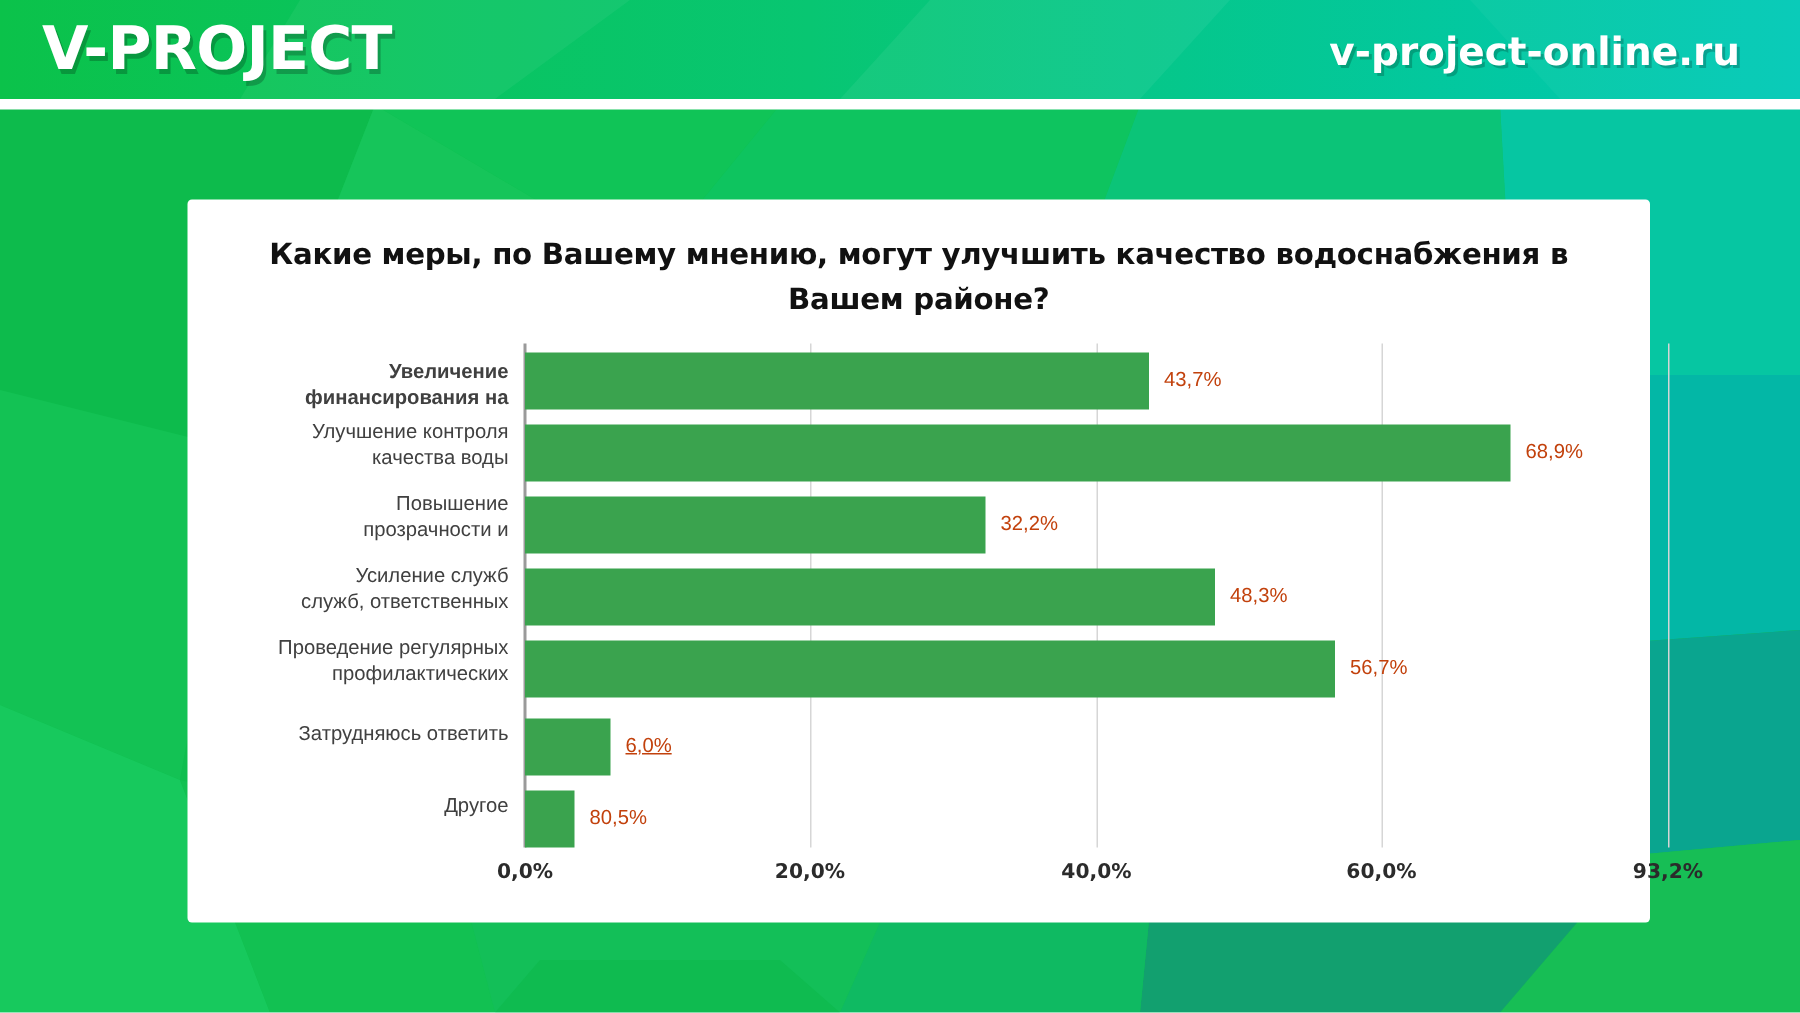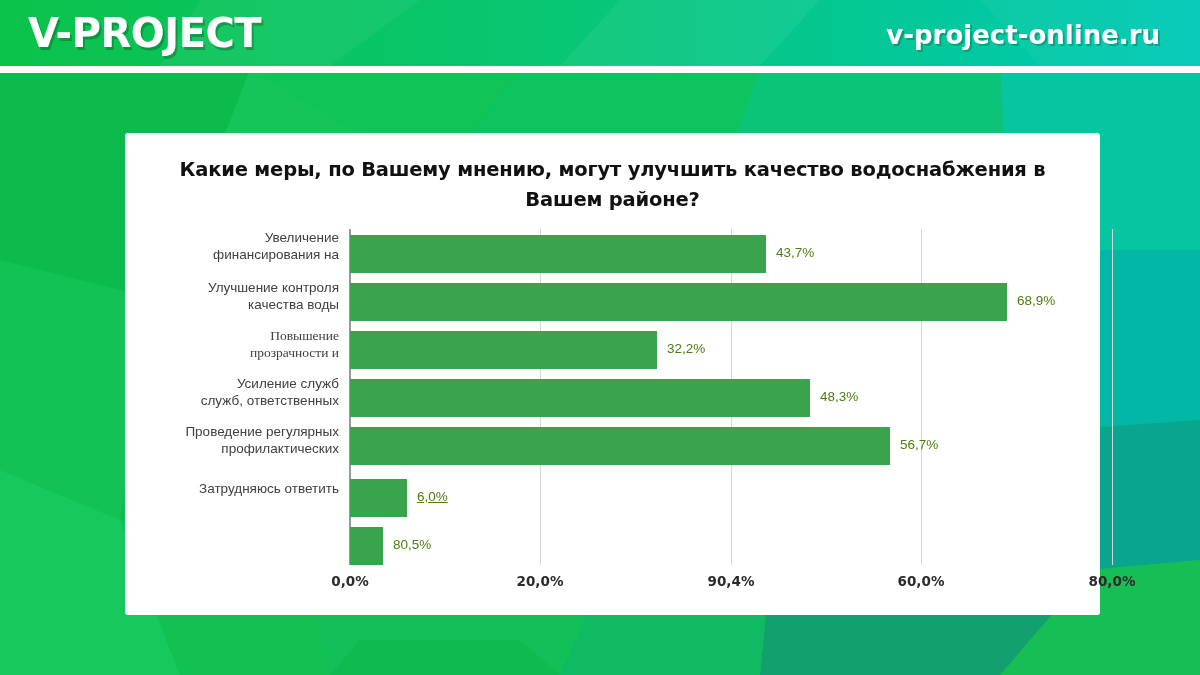--- a/index.html
+++ b/index.html
@@ -153,21 +153,21 @@
   .bar {
     position: absolute;
     left: 213px;
     background: #3aa34e;
   }
 
   .bar-value {
     position: absolute;
     font-family: "Liberation Sans", sans-serif;
     font-size: 13.5px;
-    color: #4d7c0f;
+    color: #c2410c;
     white-space: nowrap;
   }
 
   .tick-label {
     position: absolute;
     top: 344px;
     transform: translateX(-50%);
     font-family: "DejaVu Sans", sans-serif;
     font-weight: 700;
     font-size: 13.5px;
@@ -224,42 +224,45 @@
   <div class="logo">V-PROJECT</div>
   <div class="site-url">v-project-online.ru</div>
 
   <div class="card">
 
     <div class="chart-title">Какие меры, по Вашему мнению, могут улучшить качество водоснабжения в Вашем районе?</div>
 
     <div class="plot">
 
       <div class="cat-labels">
-        <div class="cat-label" style="top:0;">
+        <div class="cat-label" style="top:10px;font-weight:bold;">
           <span>Увеличение</span><br>
           <span>финансирования на</span>
         </div>
         <div class="cat-label" style="top:50px;">
           <span>Улучшение контроля</span><br>
           <span>качества воды</span>
         </div>
-        <div class="cat-label" style="top:98px;font-family:Liberation Serif, serif;">
+        <div class="cat-label" style="top:98px;">
           <span>Повышение</span><br>
           <span>прозрачности и</span>
         </div>
         <div class="cat-label" style="top:146px;">
           <span>Усиление служб</span><br>
           <span>служб, ответственных</span>
         </div>
         <div class="cat-label" style="top:251px;">
           <span>Затрудняюсь ответить</span>
         </div>
         <div class="cat-label" style="top:194px;">
           <span>Проведение регулярных</span><br>
           <span>профилактических</span>
+        </div>
+        <div class="cat-label" style="top:299px;">
+          <span>Другое</span>
         </div>
       </div>
 
       <div class="gridline" style="left:403px;"></div>
       <div class="gridline" style="left:594px;"></div>
       <div class="gridline" style="left:784px;"></div>
       <div class="gridline" style="left:975px;"></div>
 
       <div class="axis-line"></div>
 
@@ -274,20 +277,20 @@
       <div class="bar-value" style="left:639px; top:16px;">43,7%</div>
       <div class="bar-value" style="left:880px; top:64px;">68,9%</div>
       <div class="bar-value" style="left:530px; top:112px;">32,2%</div>
       <div class="bar-value" style="left:683px; top:160px;">48,3%</div>
       <div class="bar-value" style="left:763px; top:208px;">56,7%</div>
       <div class="bar-value" style="left:280px; top:260px;text-decoration:underline;">6,0%</div>
       <div class="bar-value" style="left:256px; top:308px;">80,5%</div>
 
       <div class="tick-label" style="left:213px;text-align:center;">0,0%</div>
       <div class="tick-label" style="left:403px;">20,0%</div>
-      <div class="tick-label" style="left:594px;">90,4%</div>
+      <div class="tick-label" style="left:594px;">40,0%</div>
       <div class="tick-label" style="left:784px;">60,0%</div>
-      <div class="tick-label" style="left:975px;">80,0%</div>
+      <div class="tick-label" style="left:975px;">93,2%</div>
 
     </div>
   </div>
 
 </div>
 
 </body></html>

